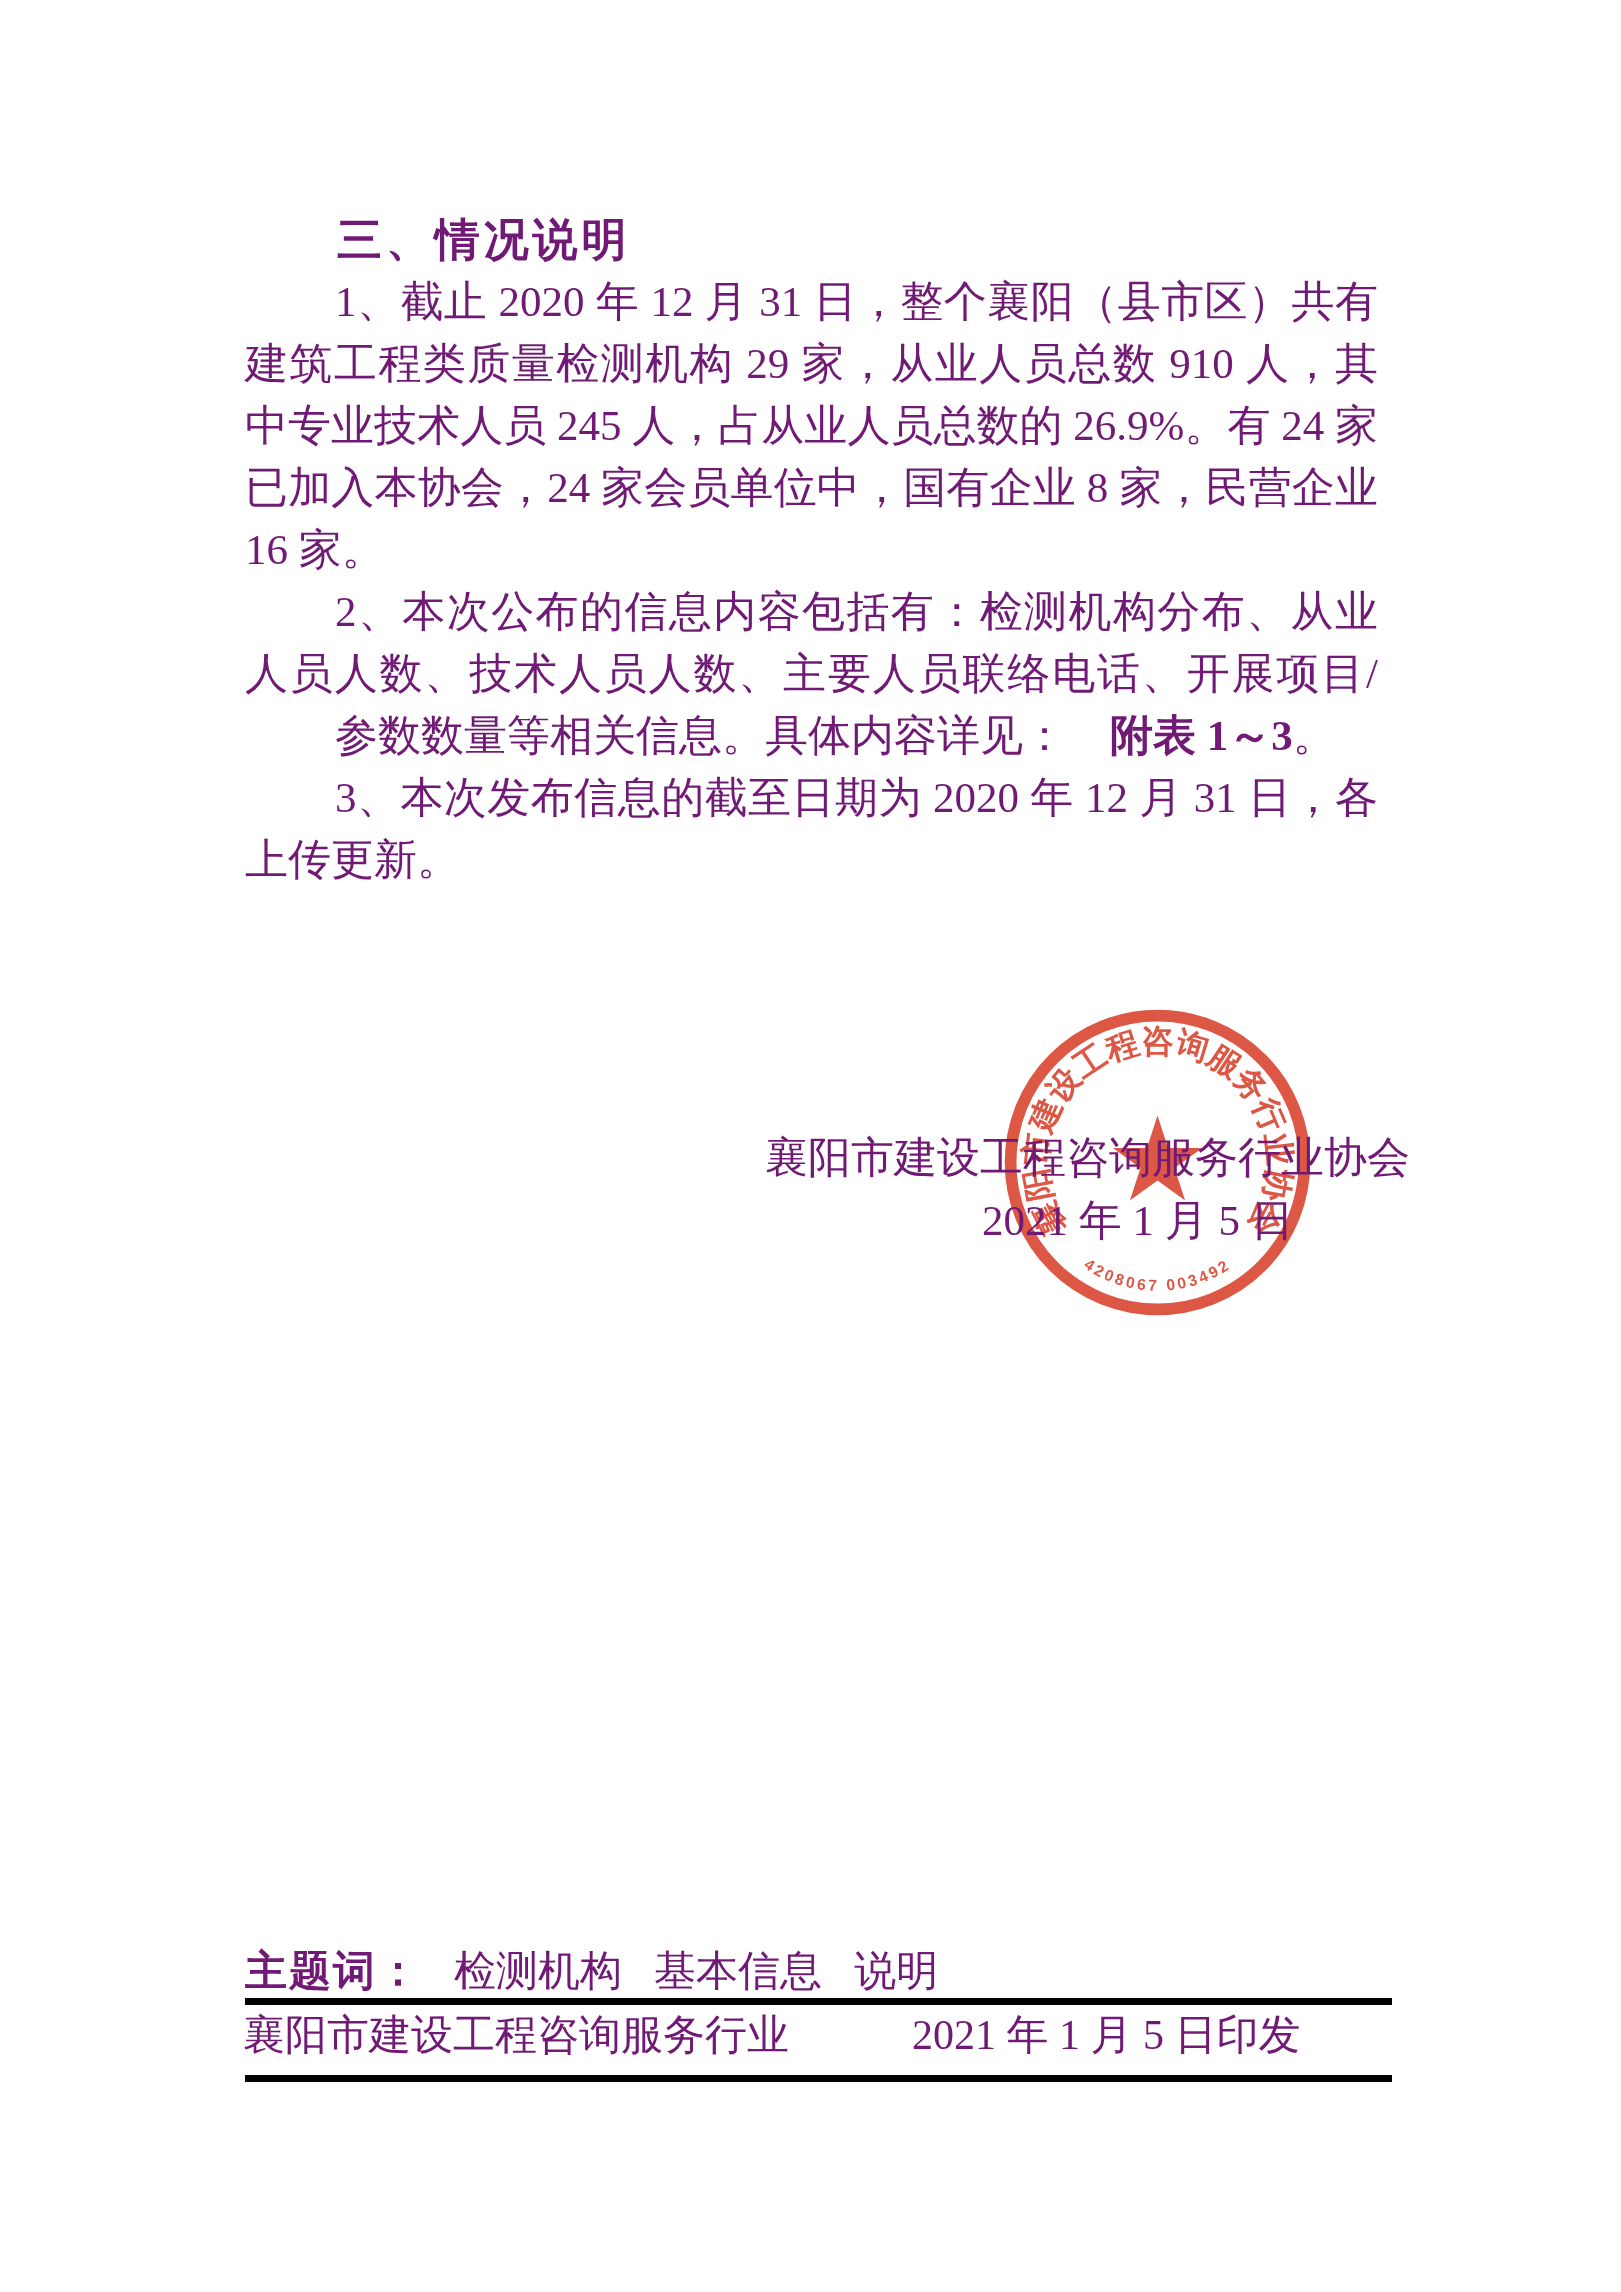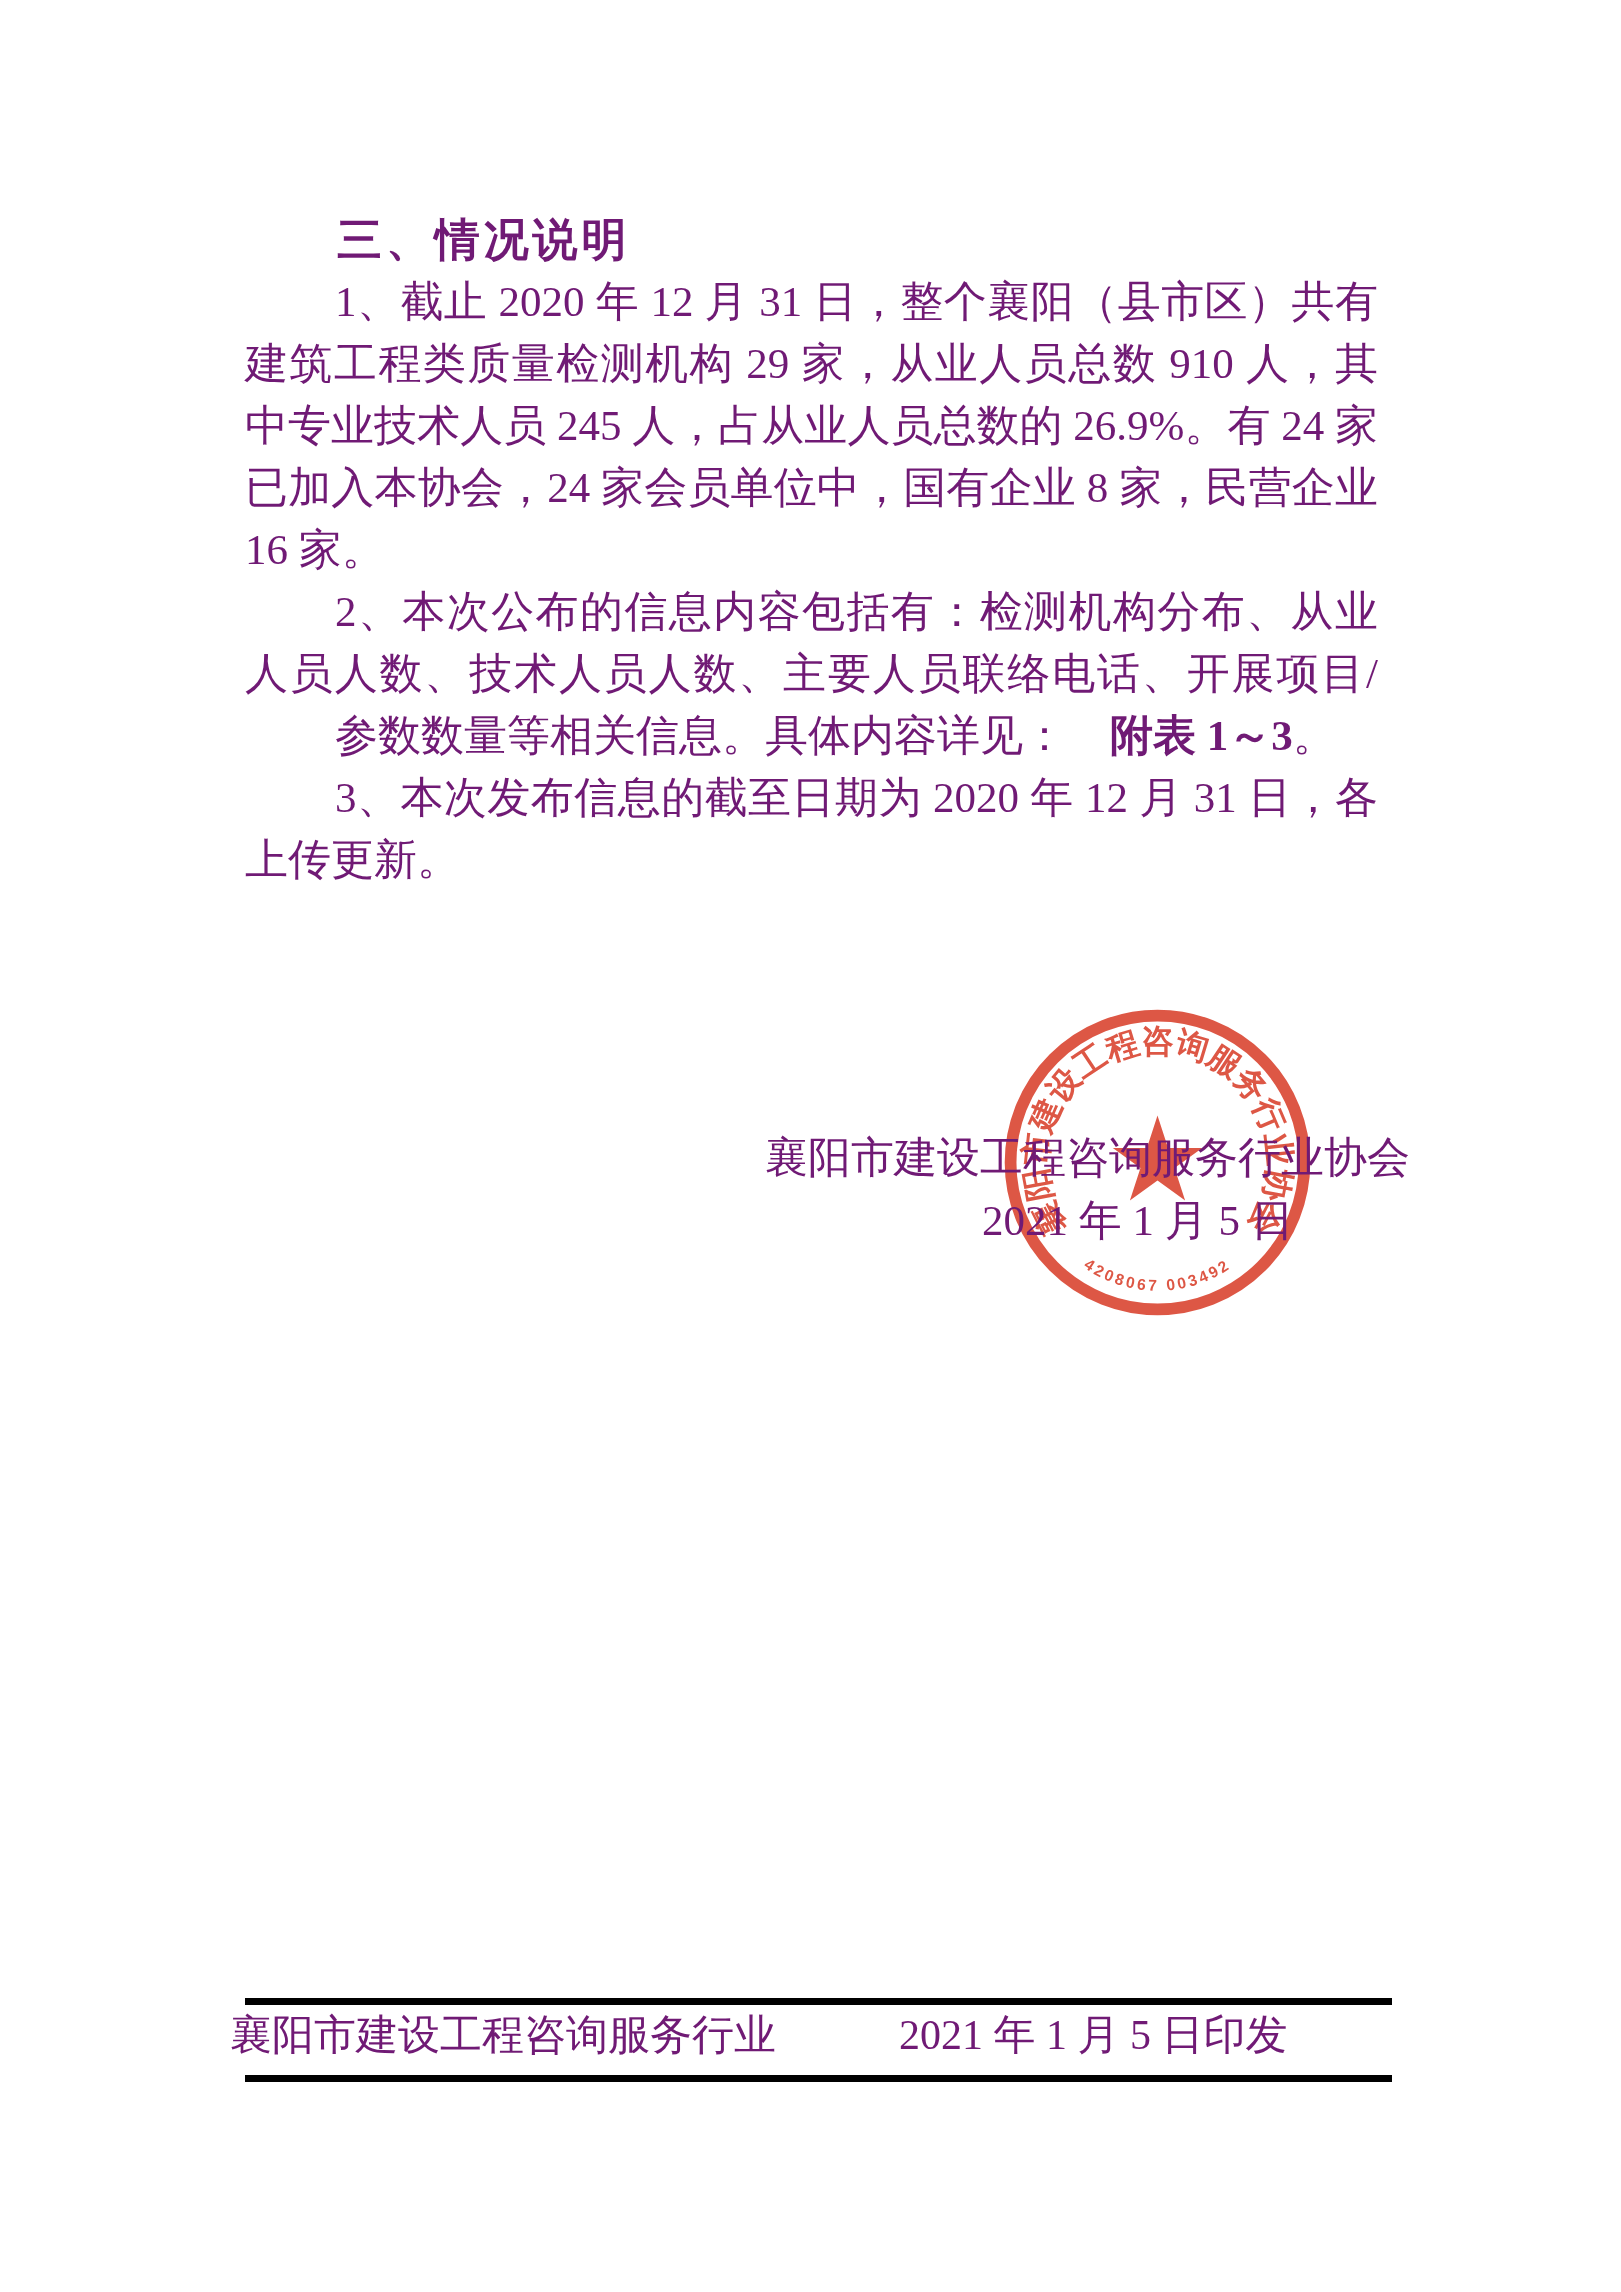--- a/index.html
+++ b/index.html
@@ -69,21 +69,21 @@
     letter-spacing:2px;
   }
   .subject .terms{word-spacing:21.6px;}
   .rule{
     position:absolute;left:245px;width:1147px;height:6.9px;
     background:#000;
   }
   .rule.top{top:1998px;}
   .rule.bottom{top:2075px;}
   .footer-line{
-    position:absolute;left:230px;top:2009px;width:1147px;
+    position:absolute;left:243px;top:2009px;width:1147px;
     font-size:42px;line-height:53px;white-space:nowrap;
   }
   .footer-line .issue{
     position:absolute;left:669px;top:0;
   }
 </style>
 </head>
 <body>
 
 <div class="page">
@@ -111,20 +111,23 @@
     </text>
     <path id="sealSerialPath" d="M 72.7 257.7 A 131 131 0 0 0 267.3 257.7" fill="none"></path>
     <text font-size="16" fill="#d93f2b" letter-spacing="3">
       <textPath href="#sealSerialPath" startOffset="50%" text-anchor="middle">4208067 003492</textPath>
     </text>
   </svg>
 
   <div class="sig-org">襄阳市建设工程咨询服务行业协会</div>
   <div class="sig-date">2021 年 1 月 5 日</div>
 
+  <div class="subject">
+    <span class="lbl">主题词：</span><span class="terms">检测机构 基本信息 说明</span>
+  </div>
   <div class="rule top"></div>
   <div class="footer-line">
     <span>襄阳市建设工程咨询服务行业</span>
     <span class="issue">2021 年 1 月 5 日印发</span>
   </div>
   <div class="rule bottom"></div>
 
 </div>
 
 

